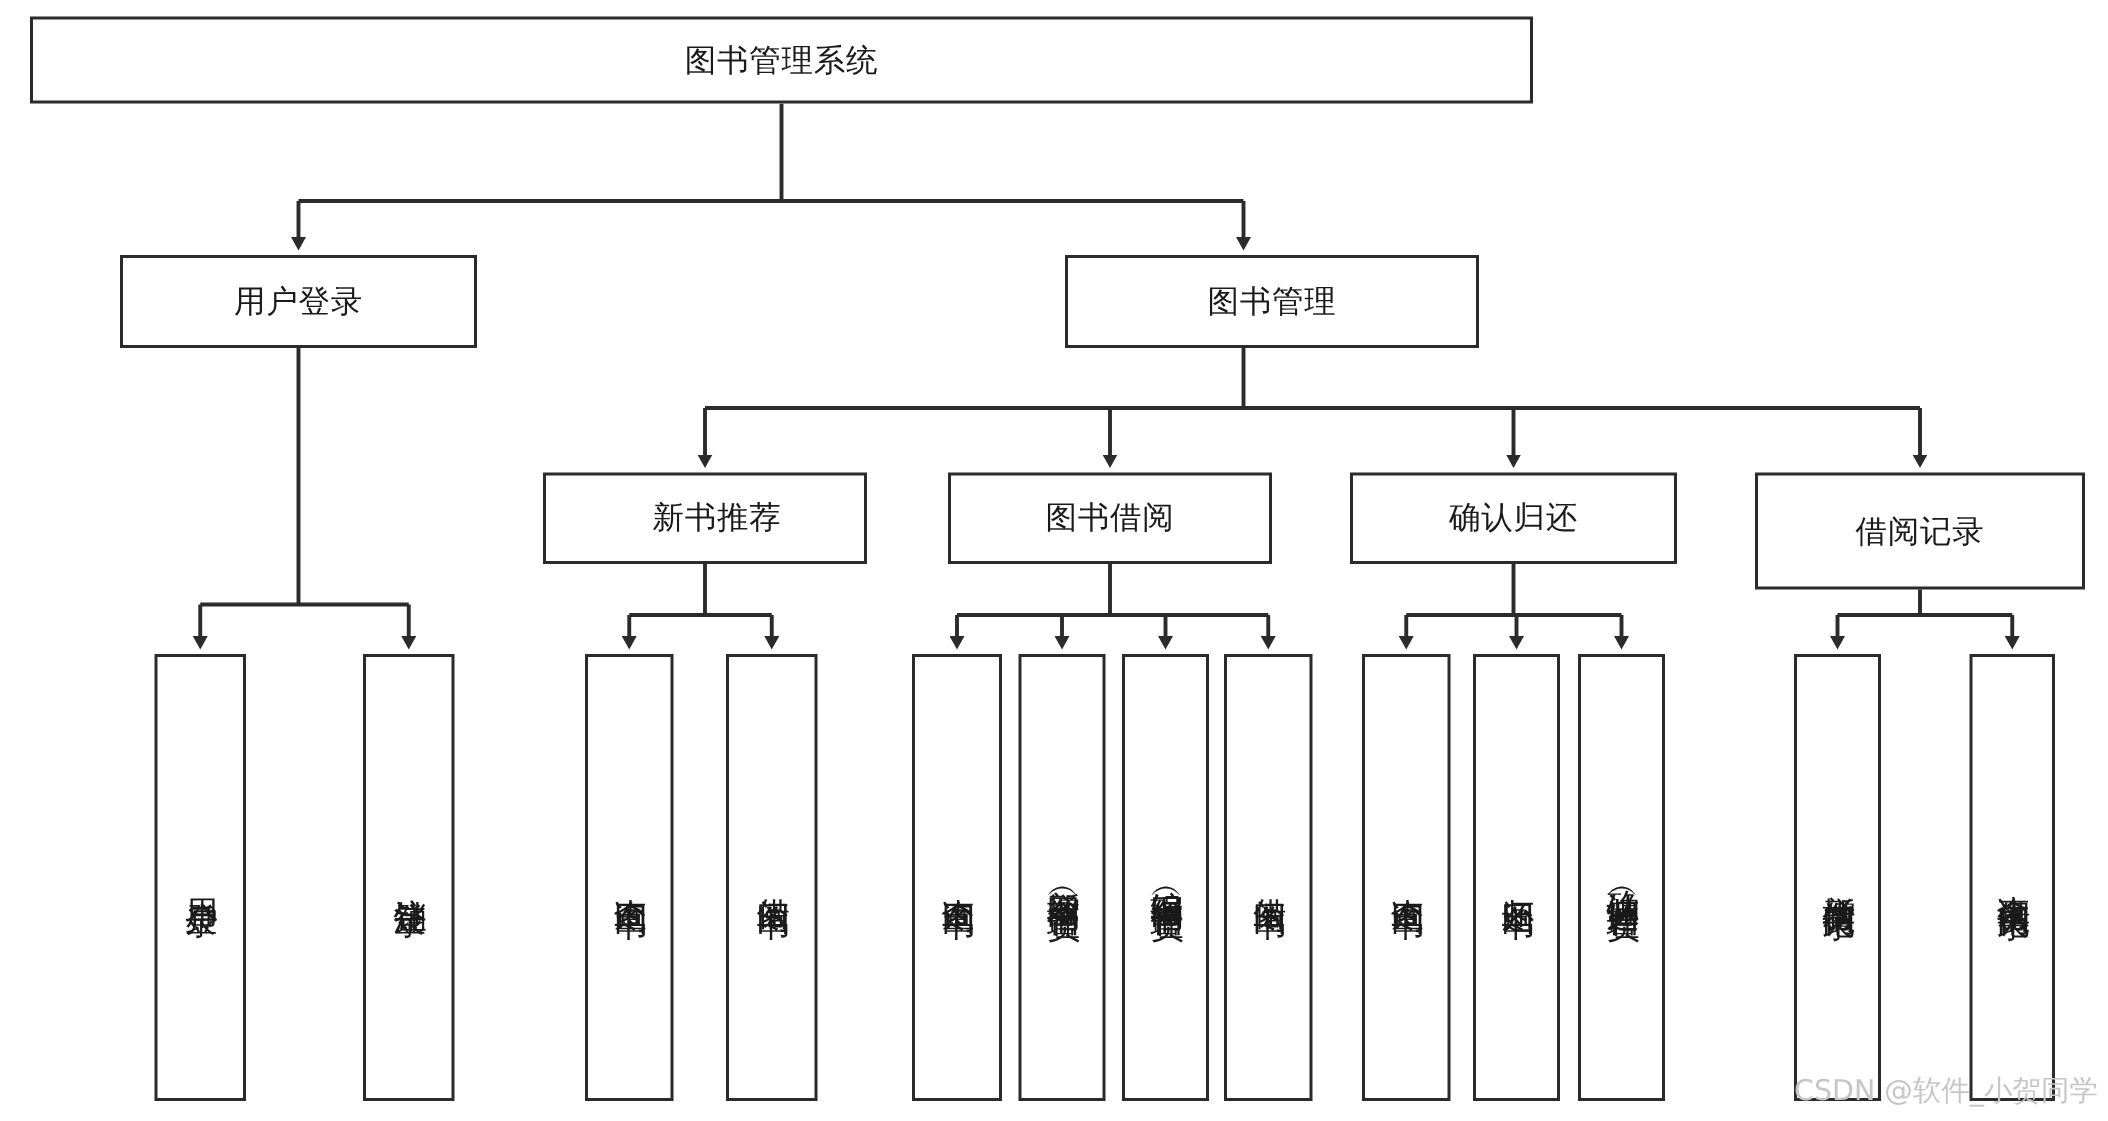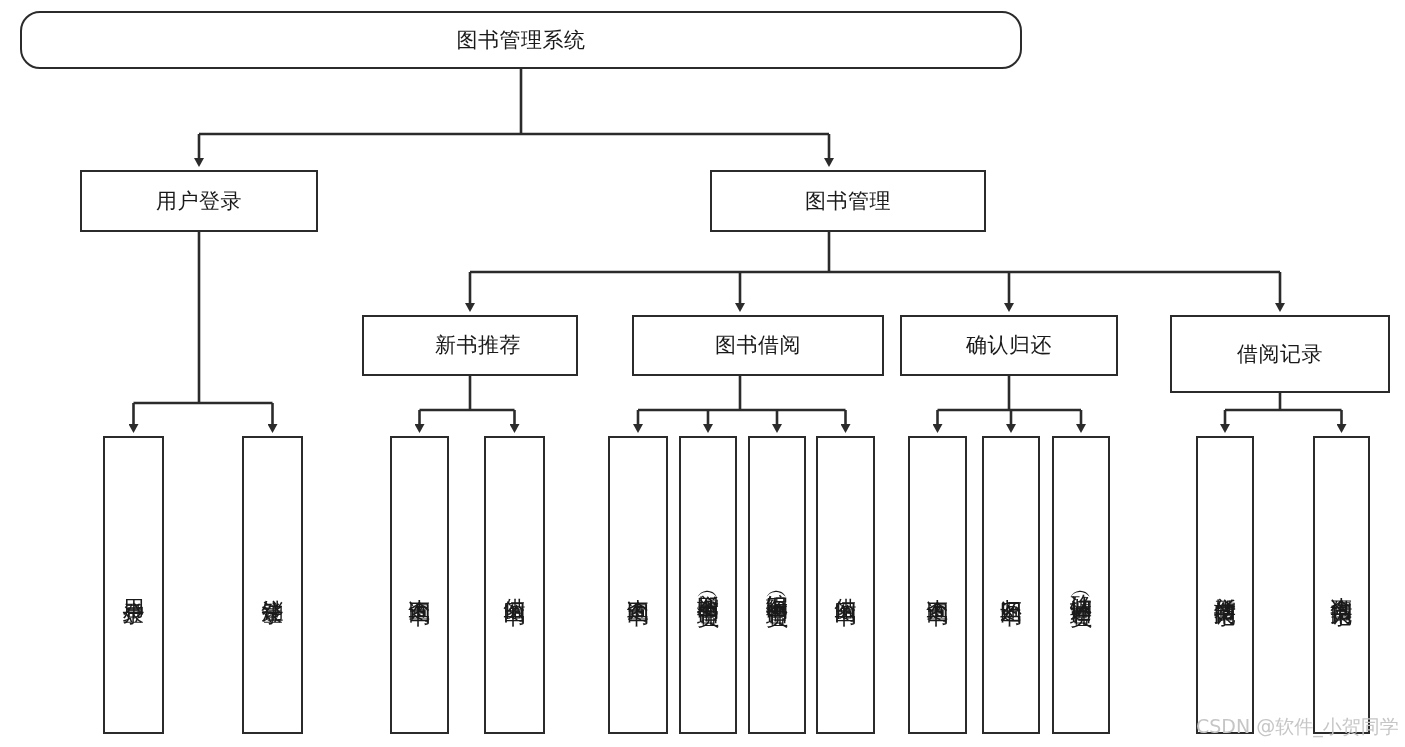--- a/index.html
+++ b/index.html
@@ -104,33 +104,33 @@
         <path d="M1011,410 L1011,425" marker-end="url(#arrowhead)"></path>
         <path d="M1081,410 L1081,425" marker-end="url(#arrowhead)"></path>
         <path d="M1280,376 L1280,410"></path>
         <path d="M1225,410 L1341.5,410"></path>
         <path d="M1225,410 L1225,425" marker-end="url(#arrowhead)"></path>
         <path d="M1341.5,410 L1341.5,425" marker-end="url(#arrowhead)"></path>
       </g>
   </svg>
 
   <div id="node-layer">
-      <div class="node horizontal" style="left: 20px; top: 11px; width: 1002px; height: 58px; border-radius: 20px;">
+      <div class="node horizontal" style="left: 20px; top: 11px; width: 1002px; height: 58px;">
         <div class="node-label">图书管理系统</div>
       </div>
       <div class="node horizontal" style="left: 80px; top: 170px; width: 238px; height: 62px;">
         <div class="node-label">用户登录</div>
       </div>
       <div class="node horizontal" style="left: 710px; top: 170px; width: 276px; height: 62px;">
         <div class="node-label">图书管理</div>
       </div>
       <div class="node horizontal" style="left: 362px; top: 315px; width: 216px; height: 61px; padding-left: 16px;">
         <div class="node-label">新书推荐</div>
       </div>
-      <div class="node horizontal" style="left: 632px; top: 315px; width: 252px; height: 61px;">
+      <div class="node horizontal" style="left: 632px; top: 315px; width: 216px; height: 61px;">
         <div class="node-label">图书借阅</div>
       </div>
       <div class="node horizontal" style="left: 900px; top: 315px; width: 218px; height: 61px;">
         <div class="node-label">确认归还</div>
       </div>
       <div class="node horizontal" style="left: 1170px; top: 315px; width: 220px; height: 78px;">
         <div class="node-label">借阅记录</div>
       </div>
       <div class="node vertical" style="left: 103px; top: 436px; width: 61px; height: 298px;">
         <div class="node-label">用户登录</div>

